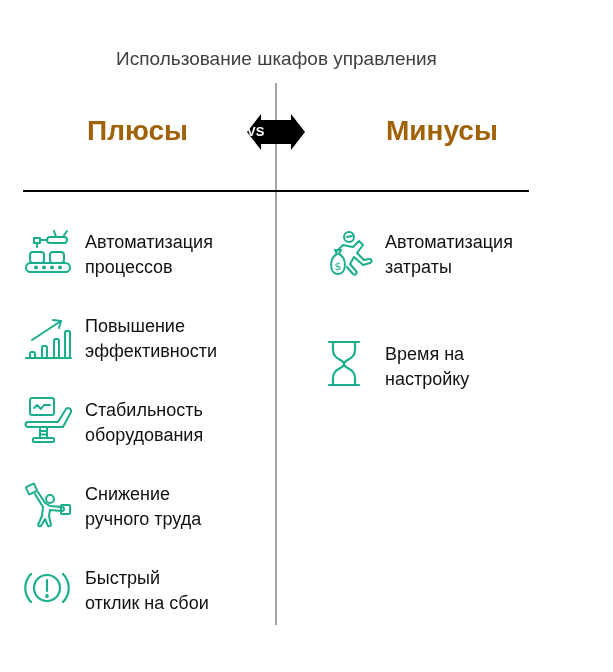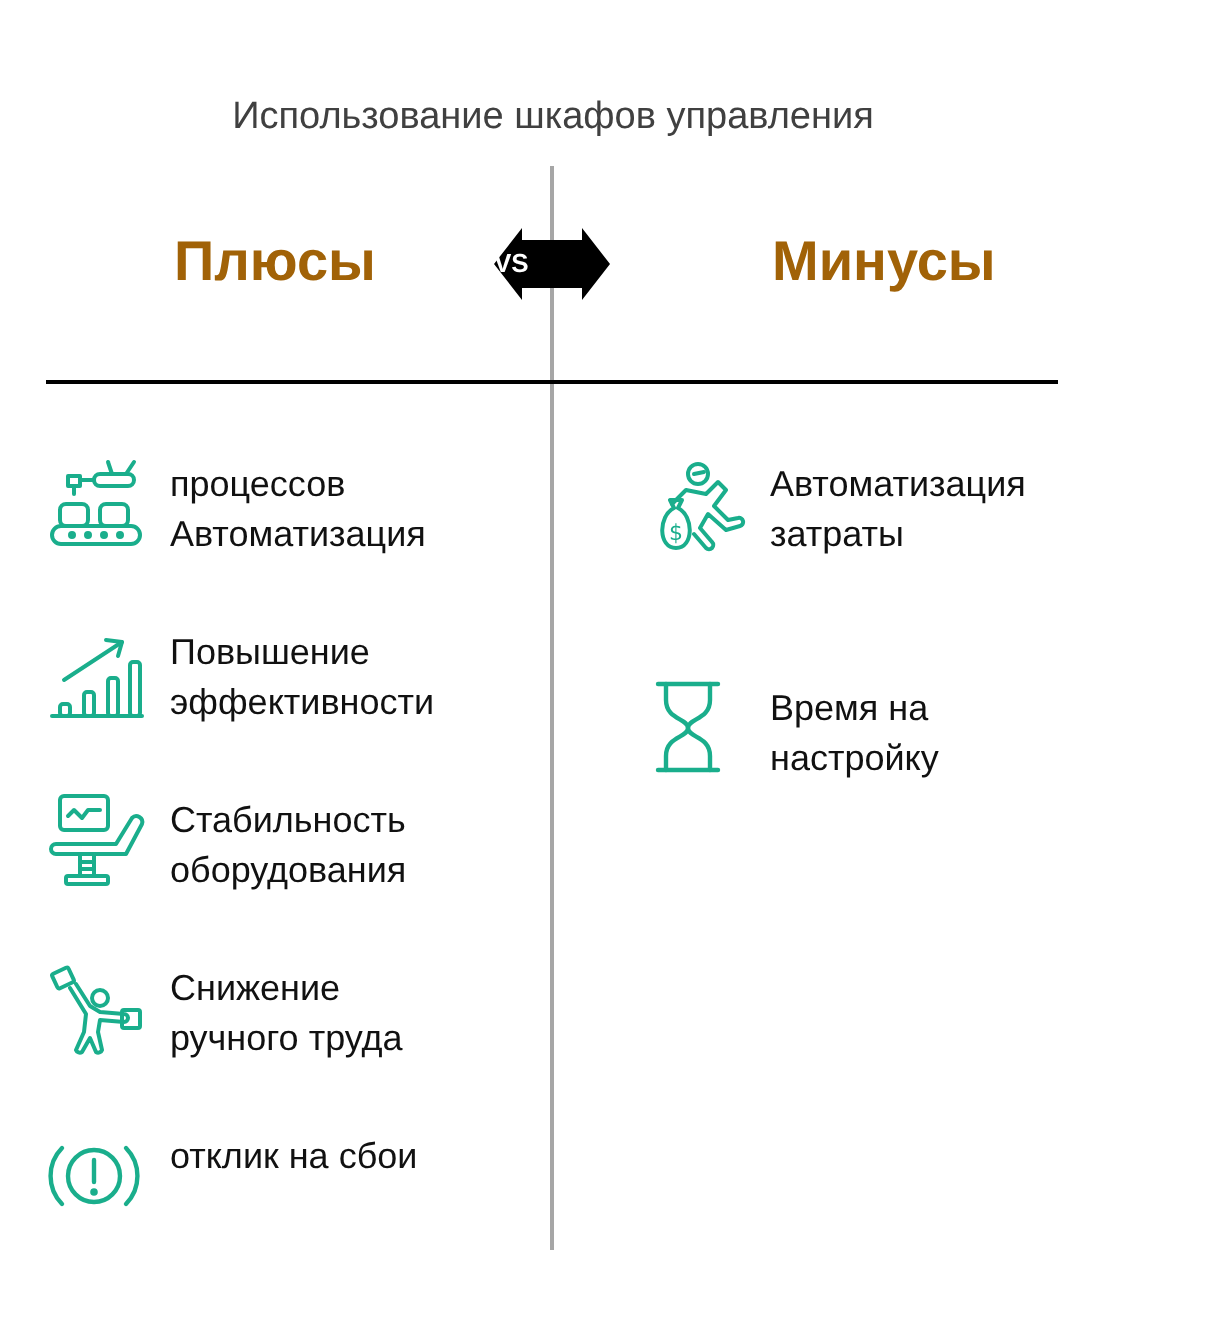--- a/index.html
+++ b/index.html
@@ -51,22 +51,22 @@
       <rect x="7" y="24" width="14" height="11" rx="3"></rect>
       <rect x="27" y="24" width="14" height="11" rx="3"></rect>
       <rect x="3" y="35" width="44" height="9" rx="4.5"></rect>
       <circle cx="13" cy="39.5" r="1" fill="#1aae8c"></circle>
       <circle cx="21" cy="39.5" r="1" fill="#1aae8c"></circle>
       <circle cx="29" cy="39.5" r="1" fill="#1aae8c"></circle>
       <circle cx="37" cy="39.5" r="1" fill="#1aae8c"></circle>
     </svg>
   </div>
   <div class="label">
+    <div>Автоматизация</div>
     <div>процессов</div>
-    <div>Автоматизация</div>
   </div>
 </div>
 
 <div class="item" style="left:23px; top:312px;">
   <div class="icon">
     <svg width="52" height="52" viewBox="0 0 52 52" fill="none" stroke="#1aae8c" stroke-width="2" stroke-linecap="round" stroke-linejoin="round">
       <line x1="3" y1="46" x2="48" y2="46"></line>
       <rect x="7" y="40" width="5" height="6" rx="1.5"></rect>
       <rect x="19" y="34" width="5" height="12" rx="1.5"></rect>
       <rect x="31" y="27" width="5" height="19" rx="1.5"></rect>
@@ -119,20 +119,21 @@
   <div class="icon">
     <svg width="52" height="52" viewBox="0 0 52 52" fill="none" stroke="#1aae8c" stroke-width="2.2" stroke-linecap="round" stroke-linejoin="round">
       <circle cx="24" cy="24" r="13"></circle>
       <line x1="24" y1="16" x2="24" y2="27"></line>
       <circle cx="24" cy="32" r="0.8" fill="#1aae8c"></circle>
       <path d="M8 10 A20 20 0 0 0 8 38"></path>
       <path d="M40 10 A20 20 0 0 1 40 38"></path>
     </svg>
   </div>
   <div class="label">
+    <div>Быстрый</div>
     <div>отклик на сбои</div>
   </div>
 </div>
 
 <div class="item" style="left:323px; top:228px;">
   <div class="icon">
     <svg width="52" height="52" viewBox="0 0 52 52" fill="none" stroke="#1aae8c" stroke-width="2" stroke-linecap="round" stroke-linejoin="round">
       <circle cx="26" cy="9" r="5"></circle>
       <line x1="24" y1="9" x2="29" y2="8"></line>
       <path d="M13 24 L20 17 L30 19 L36 13 L40 17 L34 25 L41 32 L46 31 a2 2 0 0 1 1 4 L40 37 L31 29 L27 36 L33 43 a2 2 0 0 1 -3 3 L24 39"></path>

